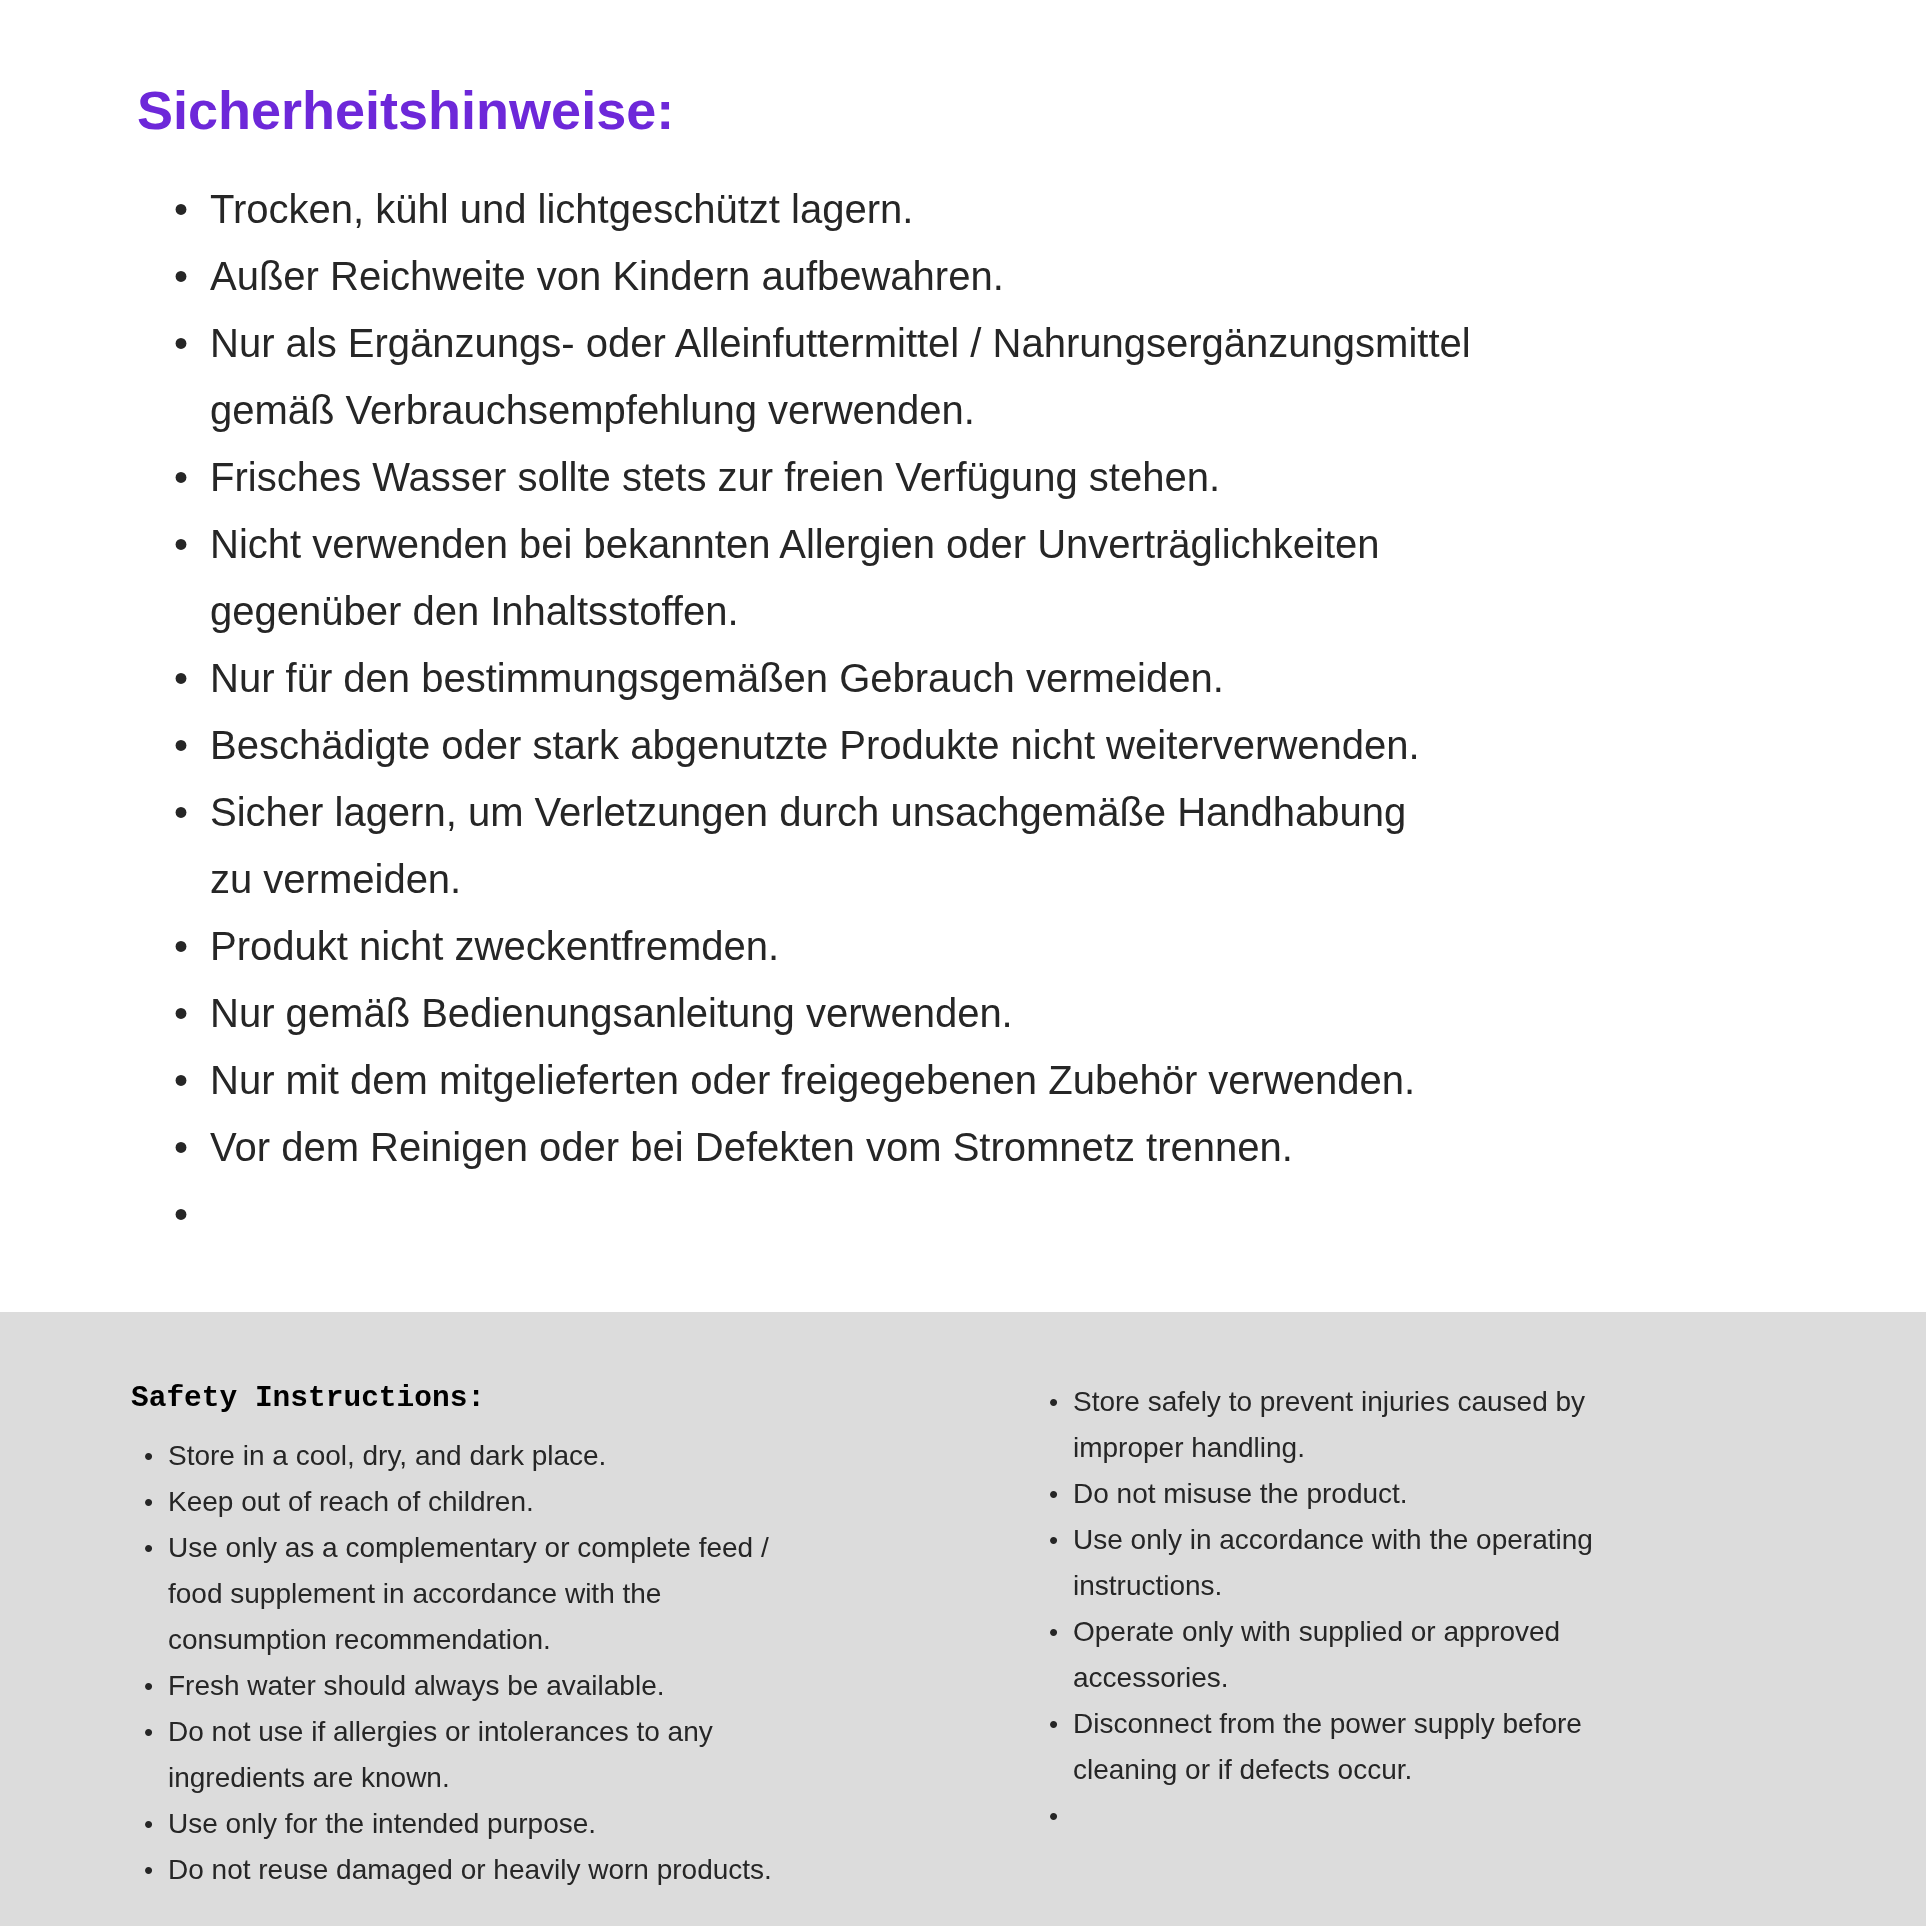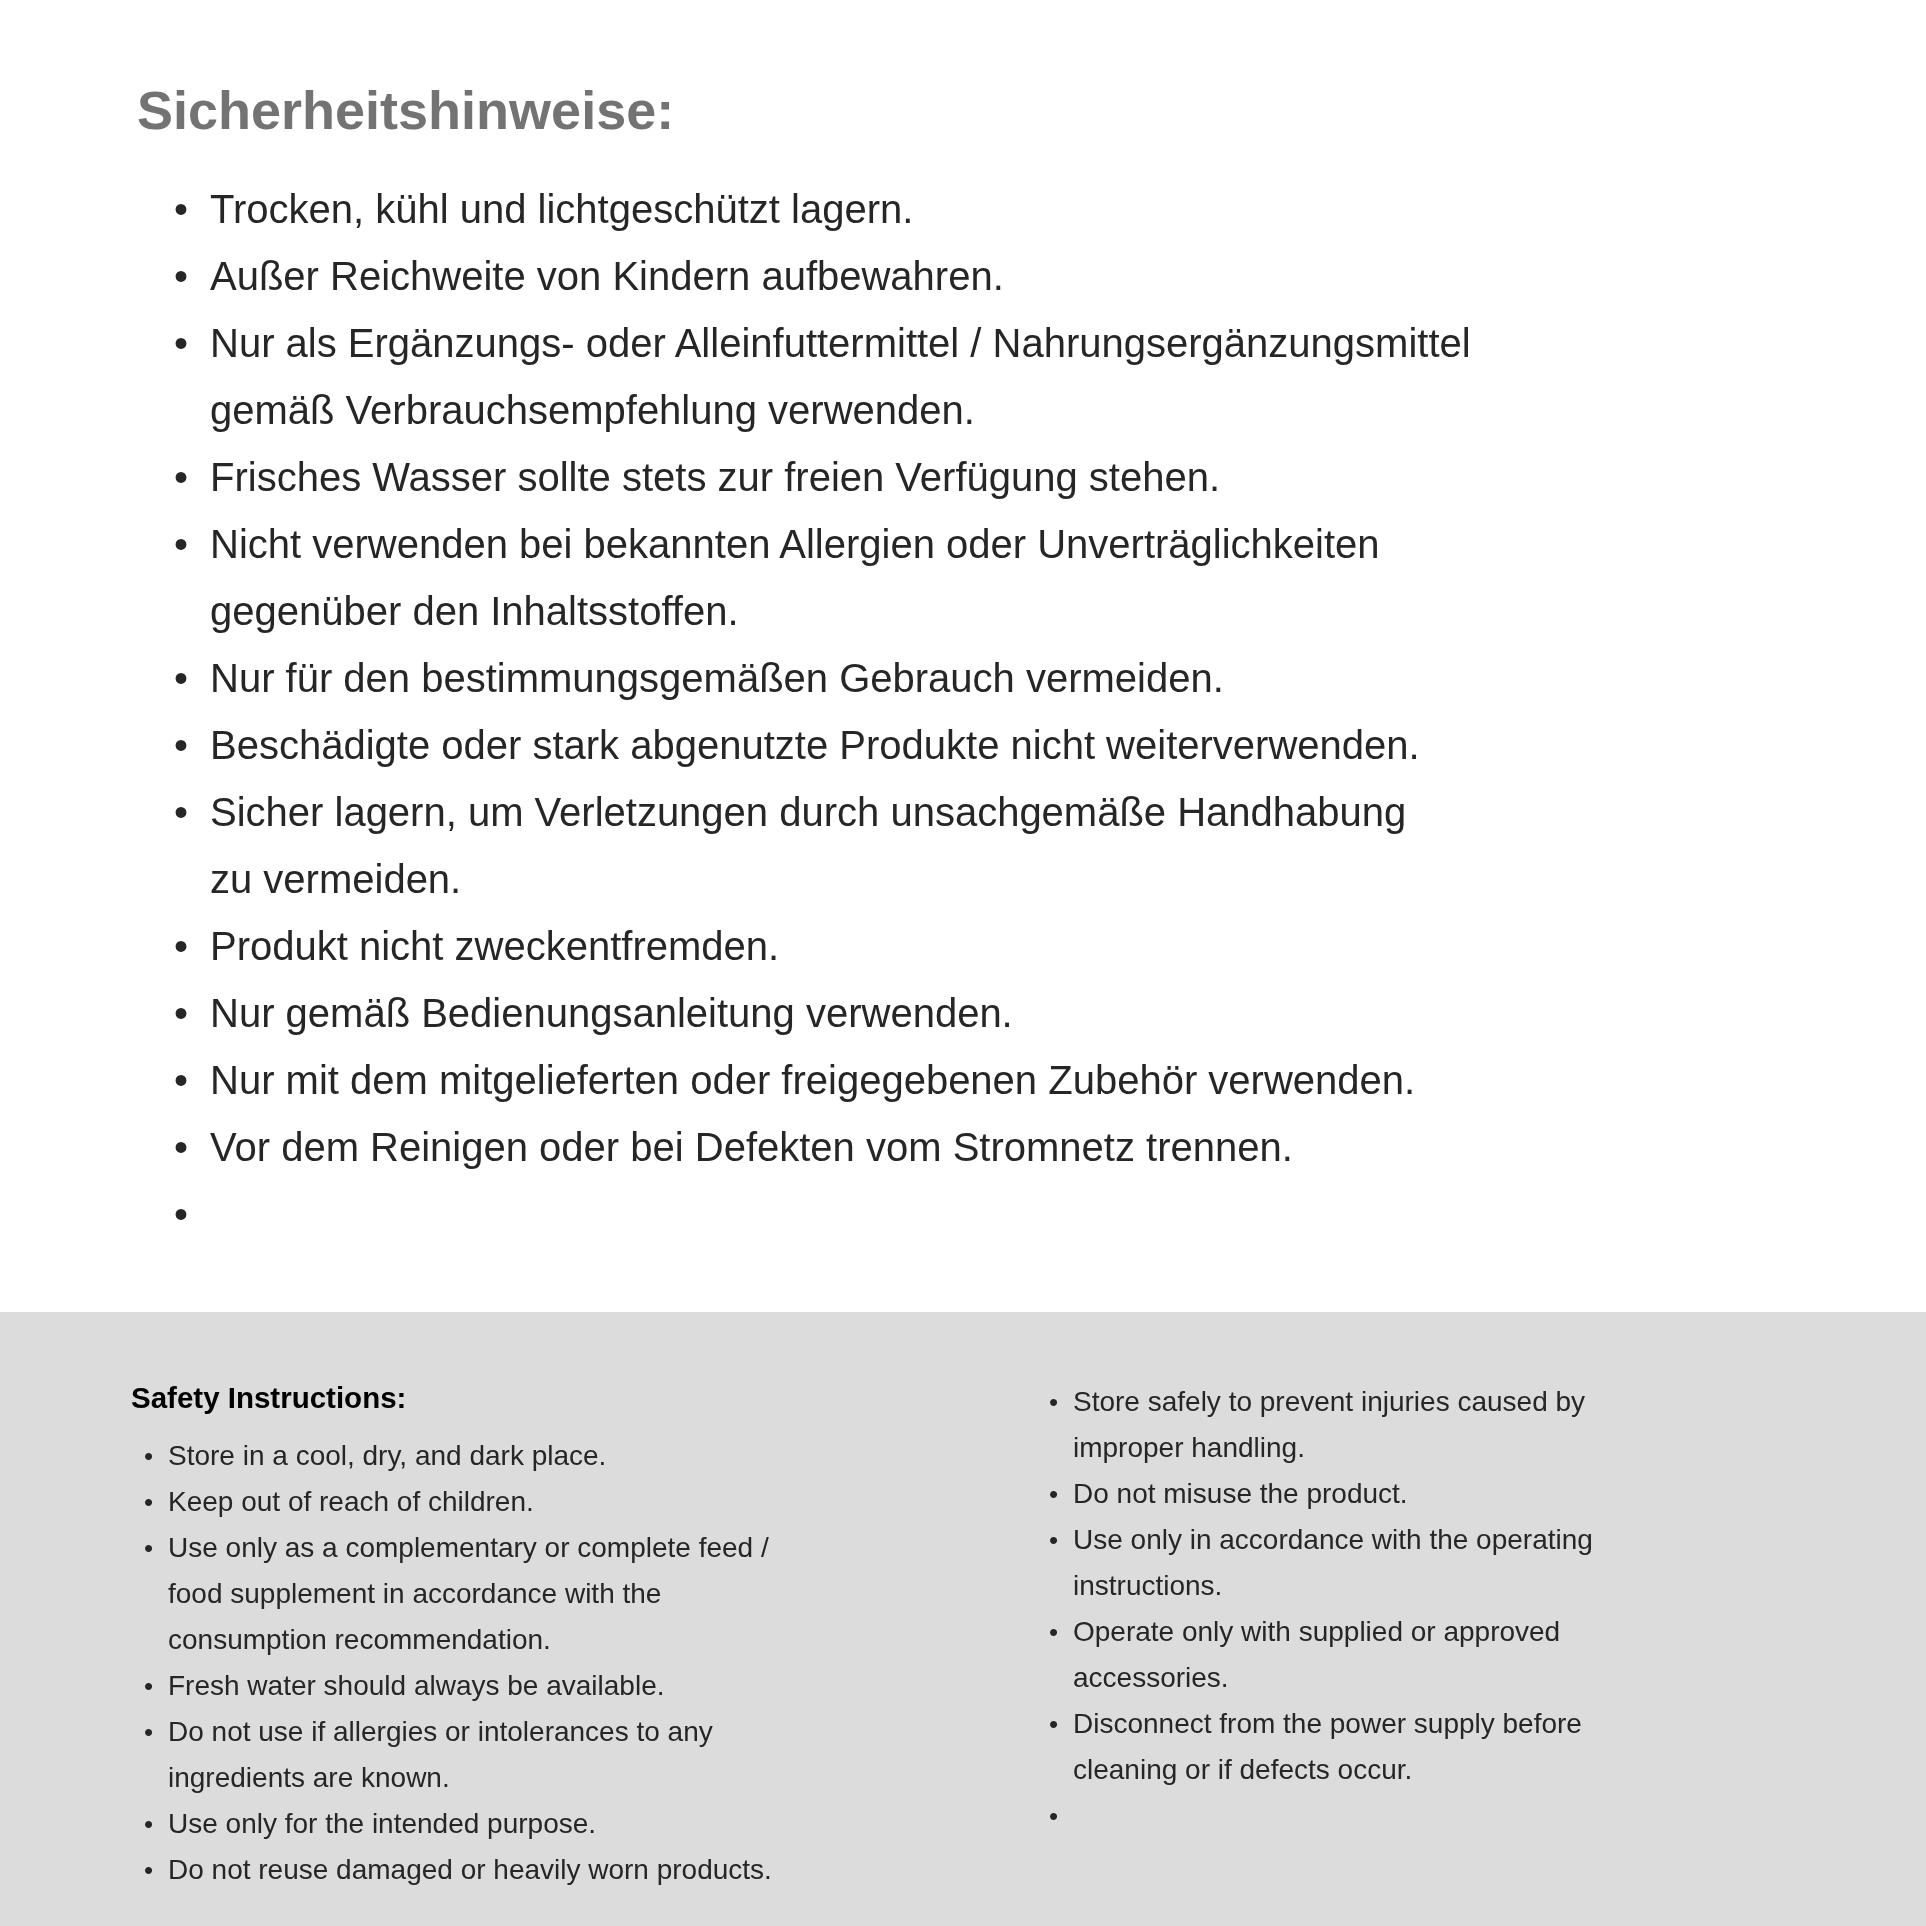--- a/index.html
+++ b/index.html
@@ -27,21 +27,21 @@
     flex: 0 0 1312px;
     padding: 78px 103px 0 137px;
     background: #ffffff;
     box-sizing: border-box;
   }
   .german-title {
     margin: 0 0 33px 0;
     font-size: 54px;
     font-weight: 700;
     line-height: 1.2;
-    color: #737373;
+    color: #6d28d9;
   }
   .german-list {
     list-style: none;
     margin: 0 0 0 37px;
     padding: 0;
     width: 1644px;
   }
   .g-item {
     position: relative;
     padding-left: 36px;
@@ -77,20 +77,21 @@
   .col-right {
     width: 790px;
     flex: 0 0 auto;
   }
   .english-title {
     margin: 0 0 15.4px 0;
     font-size: 29.5px;
     font-weight: 700;
     line-height: 1.3;
     color: #000000;
+    font-family: Liberation Mono, monospace;
   }
   .english-list {
     list-style: none;
     margin: 0;
     padding: 0;
   }
   .e-item {
     position: relative;
     padding-left: 37px;
     font-size: 28px;

